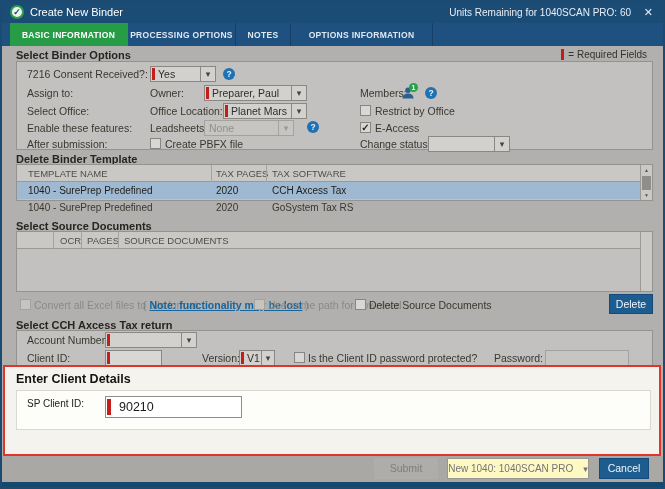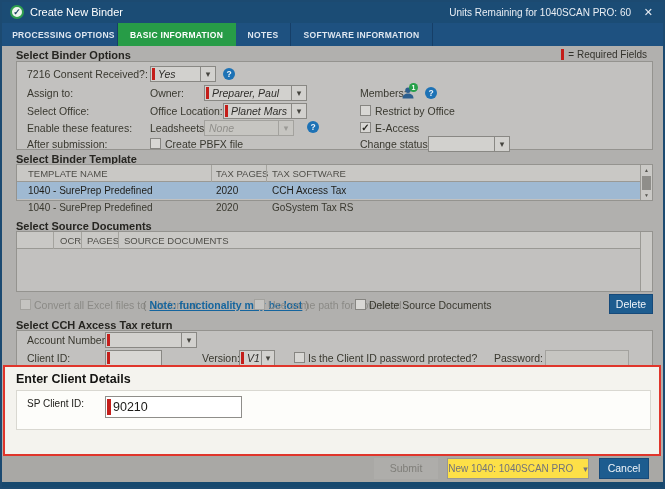--- a/index.html
+++ b/index.html
@@ -25,21 +25,21 @@
   .tab.active { background:#279c47; color:#fff; border-right-color:#279c47; }
 
   
   .section-title { position:absolute; font-size:11px; font-weight:bold; color:#262521; white-space:nowrap; }
   .groupbox { position:absolute; background:#c2c1bf; border:1px solid #94938f; }
   .lbl { position:absolute; font-size:10.5px; color:#39382f; line-height:16px; height:16px; white-space:nowrap; }
   .lbl.dim { color:#8b8a86; }
   .dd { position:absolute; height:16px; background:#d2d1ce; border:1px solid #898884; display:flex;
         align-items:center; font-size:10.5px; color:#2f2e2b; }
   .dd .req, .input .req { width:3px; height:12px; background:#c41e1a; margin:0 3px 0 1px; flex:none; }
-  .dd .val { flex:1; white-space:nowrap; overflow:hidden;font-style:italic; }
+  .dd .val { flex:1; white-space:nowrap; overflow:hidden; }
   .dd .chev { width:15px; border-left:1px solid #898884; text-align:center; color:#45443f; font-size:9px;
               line-height:14px; align-self:stretch; flex:none; }
   .dd.disabled { background:#c6c5c1; color:#908f8b; border-color:#a3a29e; }
   .dd.disabled .chev { color:#9b9a96; border-color:#a3a29e; }
   .input { position:absolute; height:16px; background:#d8d7d4; border:1px solid #898884; display:flex; align-items:center; }
   .input.disabled { background:#c6c5c1; border-color:#a3a29e; }
   .cb { position:absolute; width:11px; height:11px; background:#d8d7d4; border:1px solid #868581;
         font-size:10px; line-height:10px; text-align:center; color:#26251f; font-weight:bold; cursor:pointer; }
   .cb.dis { background:#c5c4c1; border-color:#a3a29e; }
   .help { position:absolute; width:12px; height:12px; border-radius:50%; background:#1d72b5; color:#eaf2f9;
@@ -61,58 +61,58 @@
   .sbtn { position:absolute; left:0; right:0; height:10px; font-size:5px; text-align:center; line-height:10px; color:#55544f; cursor:pointer; }
   .sthumb { position:absolute; left:1px; right:1px; top:11px; height:14px; background:#8f8e8a; cursor:pointer; }
 
   .link { color:#15659e; font-weight:bold; text-decoration:underline; font-size:10.5px; cursor:pointer; }
   .notewrap { position:absolute; display:flex; gap:3px; font-size:10.5px; color:#7c7b77; line-height:16px; }
 
   .btn-primary { position:absolute; background:#1d5c8f; color:#f2f6fa; font-size:10.5px; text-align:center;
                  border:1px solid #164a7a; cursor:pointer; }
   .btn-flat { position:absolute; background:#aeadaa; color:#7f7e79; font-size:10.5px; text-align:center;
               border:none; cursor:default; }
-  .footer-dd { position:absolute; background:#fde047; border:1px solid #989793; color:#73737a; font-size:10px;
+  .footer-dd { position:absolute; background:#fef9c3; border:1px solid #989793; color:#73737a; font-size:10px;
                display:flex; align-items:center; justify-content:center; gap:10px; cursor:default; }
 
   
   #highlight { position:absolute; left:1px; right:2px; top:363px; height:91px; background:#f4f3ee;
                border:2px solid #e0352b; z-index:5; }
   #highlight h2 { position:absolute; left:11px; top:5px; font-size:12.5px; color:#141412; }
   .panel { position:absolute; left:11px; top:23px; width:635px; height:40px; background:#fdfdfa; border:1px solid #d9d8d1; }
   .sp-label { position:absolute; left:22px; top:31px; font-size:10px; color:#21201c; }
   .sp-input-wrap { position:absolute; left:100px; top:29px; width:137px; height:22px; background:#fff;
                    border:1px solid #8f8e8a; display:flex; align-items:center; }
   .sp-input-wrap .reqb { width:4px; height:16px; background:#c41e1a; margin-left:1px; flex:none; }
   .sp-input-wrap input { border:none; outline:none; width:100%; height:100%; font-size:12.5px;
-                         font-family:"Liberation Sans", sans-serif; color:#1b1a17; padding-left:2px; background:transparent; }
+                         font-family:"Liberation Sans", sans-serif; color:#1b1a17; padding-left:8px; background:transparent; }
 
   .footerband { position:absolute; left:0; right:0; top:454px; height:28px; background:#a9a8a5; }
   .bottomstrip { position:absolute; left:0; right:0; bottom:0; height:5px; background:#16486e; z-index:6; }
 
   .person-badge { position:absolute; width:9px; height:9px; border-radius:50%; background:#27a04a; color:#fff;
                   font-size:7px; line-height:9px; text-align:center; font-weight:bold; }
 </style>
 </head>
 <body>
 
 <div id="window">
 
   <div class="titlebar">
     <span class="title-icon">✓</span>
     <span class="title-text">Create New Binder</span>
     <span class="units">Units Remaining for 1040SCAN PRO: 60</span>
     <span class="close">✕</span>
   </div>
 
   <div class="tabbar">
+    <div class="tab active" style="width:118px">BASIC INFORMATION</div>
     <div class="tab" style="width:108px">PROCESSING OPTIONS</div>
-    <div class="tab active" style="width:118px">BASIC INFORMATION</div>
     <div class="tab" style="width:55px">NOTES</div>
-    <div class="tab" style="width:142px">SOFTWARE INFORMATION</div>
+    <div class="tab" style="width:142px">OPTIONS INFORMATION</div>
   </div>
 
   <div class="section-title" style="left:14px; top:47px">Select Binder Options</div>
   <div class="reqlegend">
     <span class="reqbar"></span>
     <span>= Required Fields</span>
   </div>
   <div class="groupbox" style="left:14px; top:59px; width:637px; height:89px"></div>
 
   <span class="lbl" style="left:25px; top:64px">7216 Consent Received?:</span>
@@ -160,21 +160,21 @@
 
   <span class="lbl" style="left:25px; top:134px">After submission:</span>
   <span class="cb" style="left:148px; top:136px"></span>
   <span class="lbl" style="left:163px; top:134px">Create PBFX file</span>
   <span class="lbl" style="left:358px; top:134px">Change status to:</span>
   <div class="dd" style="left:426px; top:134px; width:82px">
     <span class="val"></span>
     <span class="chev">▾</span>
   </div>
 
-  <div class="section-title" style="left:14px; top:151px">Select Binder Template</div>
+  <div class="section-title" style="left:14px; top:151px">Delete Binder Template</div>
   <div class="groupbox" style="left:14px; top:162px; width:637px; height:37px">
     <div class="thead">
       <span class="tcell" style="left:11px">TEMPLATE NAME</span>
       <span class="tcell" style="left:199px">TAX PAGES</span>
       <span class="tcell" style="left:255px">TAX SOFTWARE</span>
       <span class="tsep" style="left:194px"></span>
       <span class="tsep" style="left:249px"></span>
     </div>
     <div class="trow sel" style="top:17px">
       <span class="tcell" style="left:11px">1040 - SurePrep Predefined</span>

